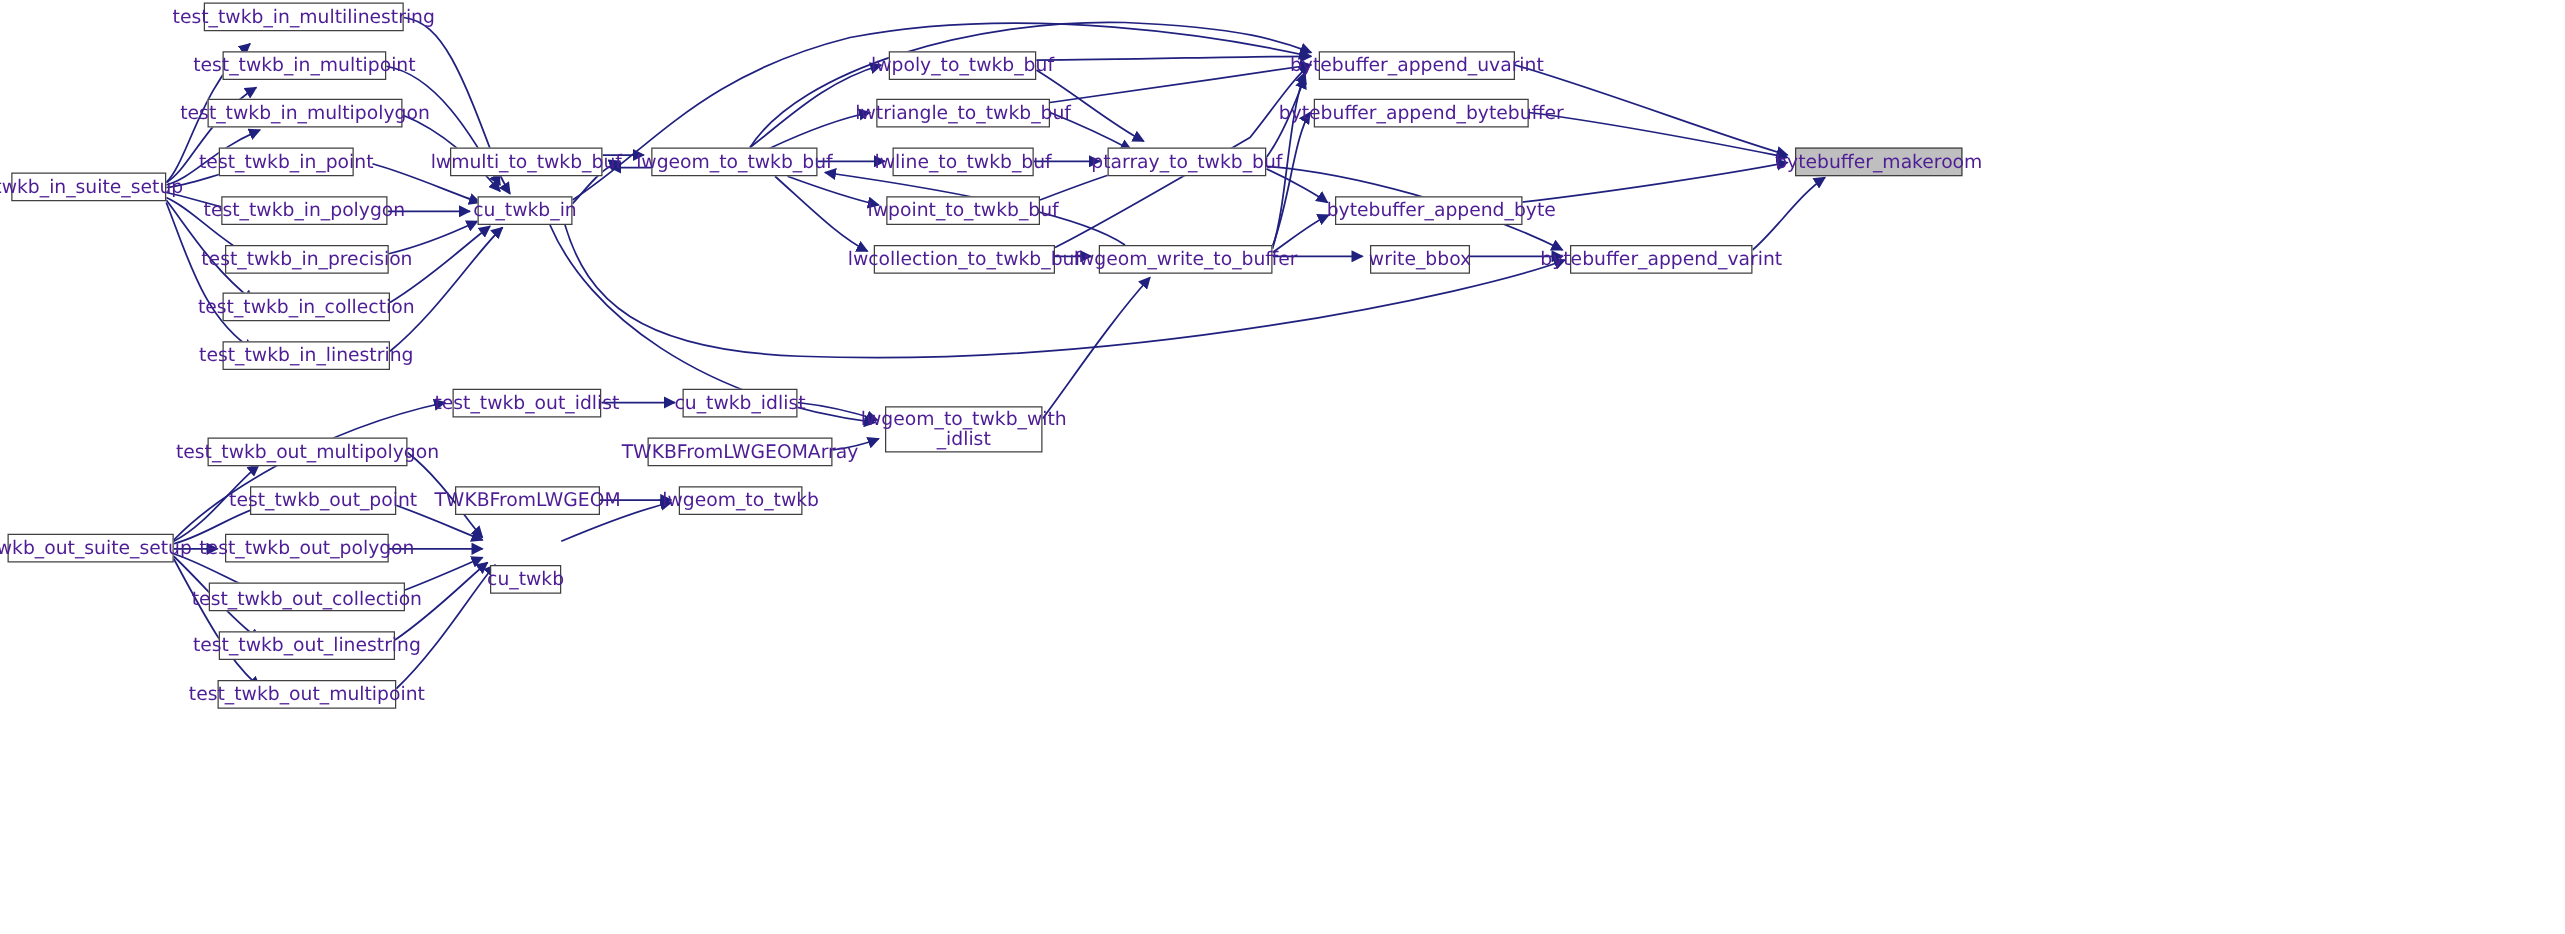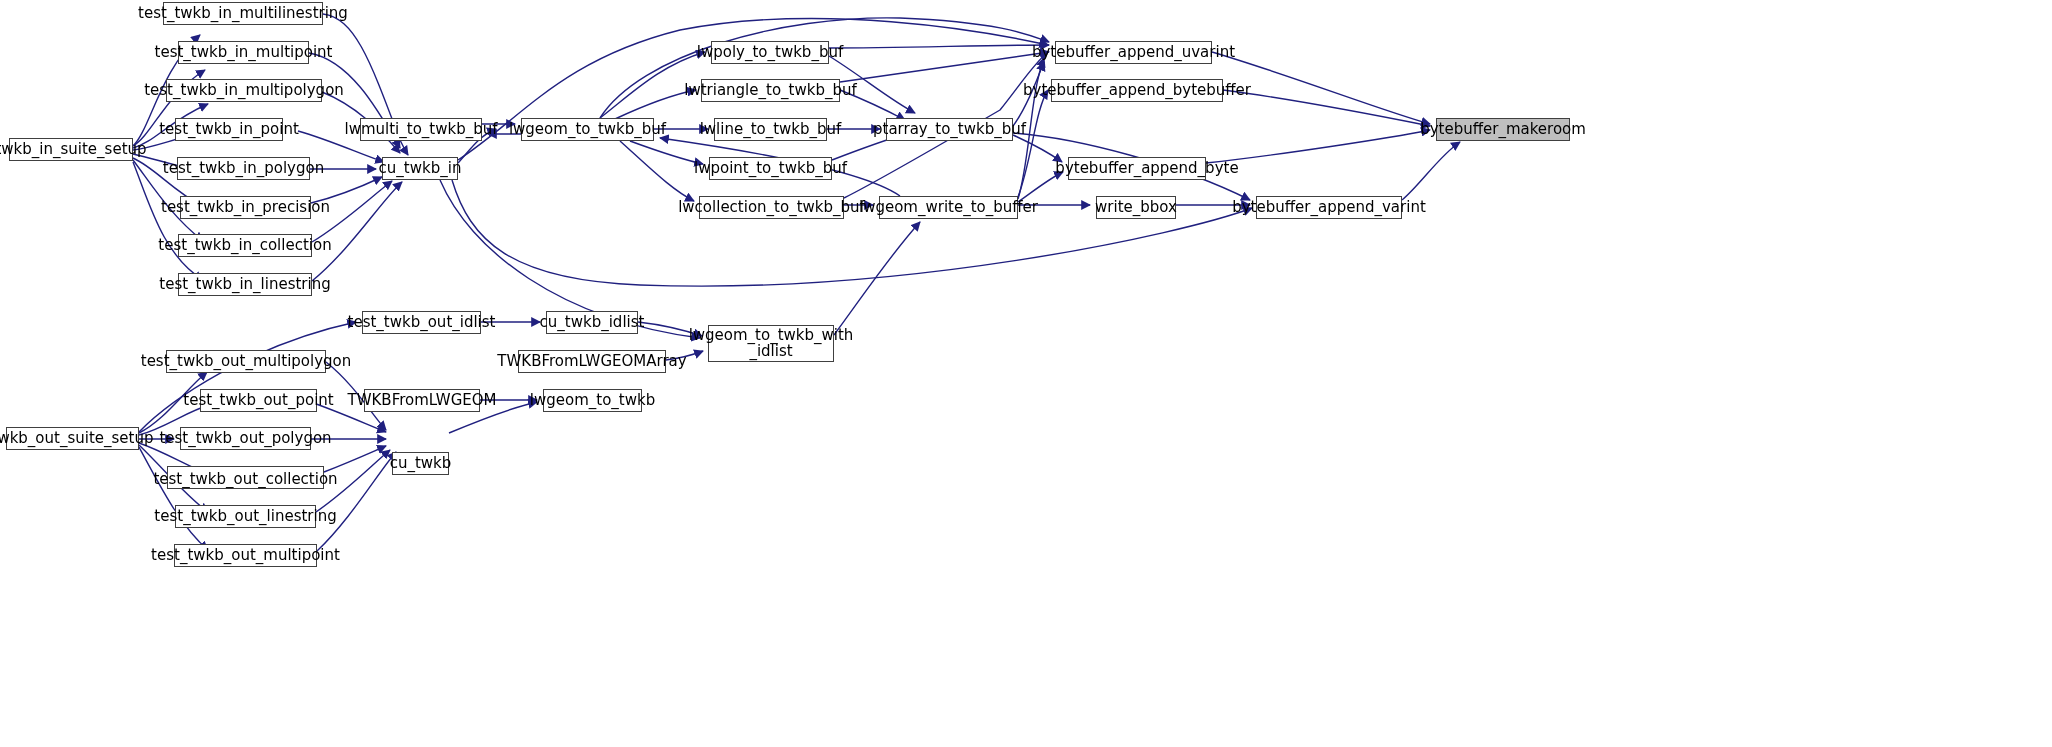--- a/index.html
+++ b/index.html
@@ -21,21 +21,21 @@
     top: 0;
     width: 2052px;
     height: 747px;
     pointer-events: none;
   }
   .node {
     position: absolute;
     box-sizing: border-box;
     border: 1px solid #404040;
     background: #ffffff;
-    color: #000000;
+    color: #4c1d95;
     font-size: 15px;
     line-height: 1.05;
     display: flex;
     align-items: center;
     justify-content: center;
     text-align: center;
     white-space: pre;
     letter-spacing: 0px;
     z-index: 5;
   }
@@ -144,21 +144,21 @@
       <div class="node" style="left: 521px; top: 118px; width: 133px; height: 23px;"><span class="lbl">lwgeom_to_twkb_buf</span></div>
       <div class="node" style="left: 711px; top: 41px; width: 118px; height: 23px;"><span class="lbl">lwpoly_to_twkb_buf</span></div>
       <div class="node" style="left: 701px; top: 79px; width: 139px; height: 23px;"><span class="lbl">lwtriangle_to_twkb_buf</span></div>
       <div class="node" style="left: 714px; top: 118px; width: 113px; height: 23px;"><span class="lbl">lwline_to_twkb_buf</span></div>
       <div class="node" style="left: 709px; top: 157px; width: 123px; height: 23px;"><span class="lbl">lwpoint_to_twkb_buf</span></div>
       <div class="node" style="left: 699px; top: 196px; width: 145px; height: 23px;"><span class="lbl">lwcollection_to_twkb_buf</span></div>
       <div class="node" style="left: 886px; top: 118px; width: 127px; height: 23px;"><span class="lbl">ptarray_to_twkb_buf</span></div>
       <div class="node" style="left: 879px; top: 196px; width: 139px; height: 23px; text-align: center;"><span class="lbl">lwgeom_write_to_buffer</span></div>
       <div class="node" style="left: 1055px; top: 41px; width: 157px; height: 23px;"><span class="lbl">bytebuffer_append_uvarint</span></div>
       <div class="node" style="left: 1051px; top: 79px; width: 172px; height: 23px;"><span class="lbl">bytebuffer_append_bytebuffer</span></div>
-      <div class="node" style="left: 1068px; top: 157px; width: 138px; height: 23px; padding-left: 20px;"><span class="lbl">bytebuffer_append_byte</span></div>
+      <div class="node" style="left: 1068px; top: 157px; width: 150px; height: 23px; padding-left: 20px;"><span class="lbl">bytebuffer_append_byte</span></div>
       <div class="node" style="left: 1096px; top: 196px; width: 80px; height: 23px;"><span class="lbl">write_bbox</span></div>
       <div class="node" style="left: 1256px; top: 196px; width: 146px; height: 23px;"><span class="lbl">bytebuffer_append_varint</span></div>
       <div class="node highlight" style="left: 1436px; top: 118px; width: 134px; height: 23px;"><span class="lbl">bytebuffer_makeroom</span></div>
       <div class="node" style="left: 362px; top: 311px; width: 119px; height: 23px;"><span class="lbl">test_twkb_out_idlist</span></div>
       <div class="node" style="left: 546px; top: 311px; width: 92px; height: 23px;"><span class="lbl">cu_twkb_idlist</span></div>
       <div class="node" style="left: 708px; top: 325px; width: 126px; height: 37px;"><span class="lbl">lwgeom_to_twkb_with
 _idlist</span></div>
       <div class="node" style="left: 166px; top: 350px; width: 160px; height: 23px;"><span class="lbl">test_twkb_out_multipolygon</span></div>
       <div class="node" style="left: 518px; top: 350px; width: 148px; height: 23px;"><span class="lbl">TWKBFromLWGEOMArray</span></div>
       <div class="node" style="left: 188px; top: 389px; width: 117px; height: 23px; margin-left: 12px;"><span class="lbl">test_twkb_out_point</span></div>

